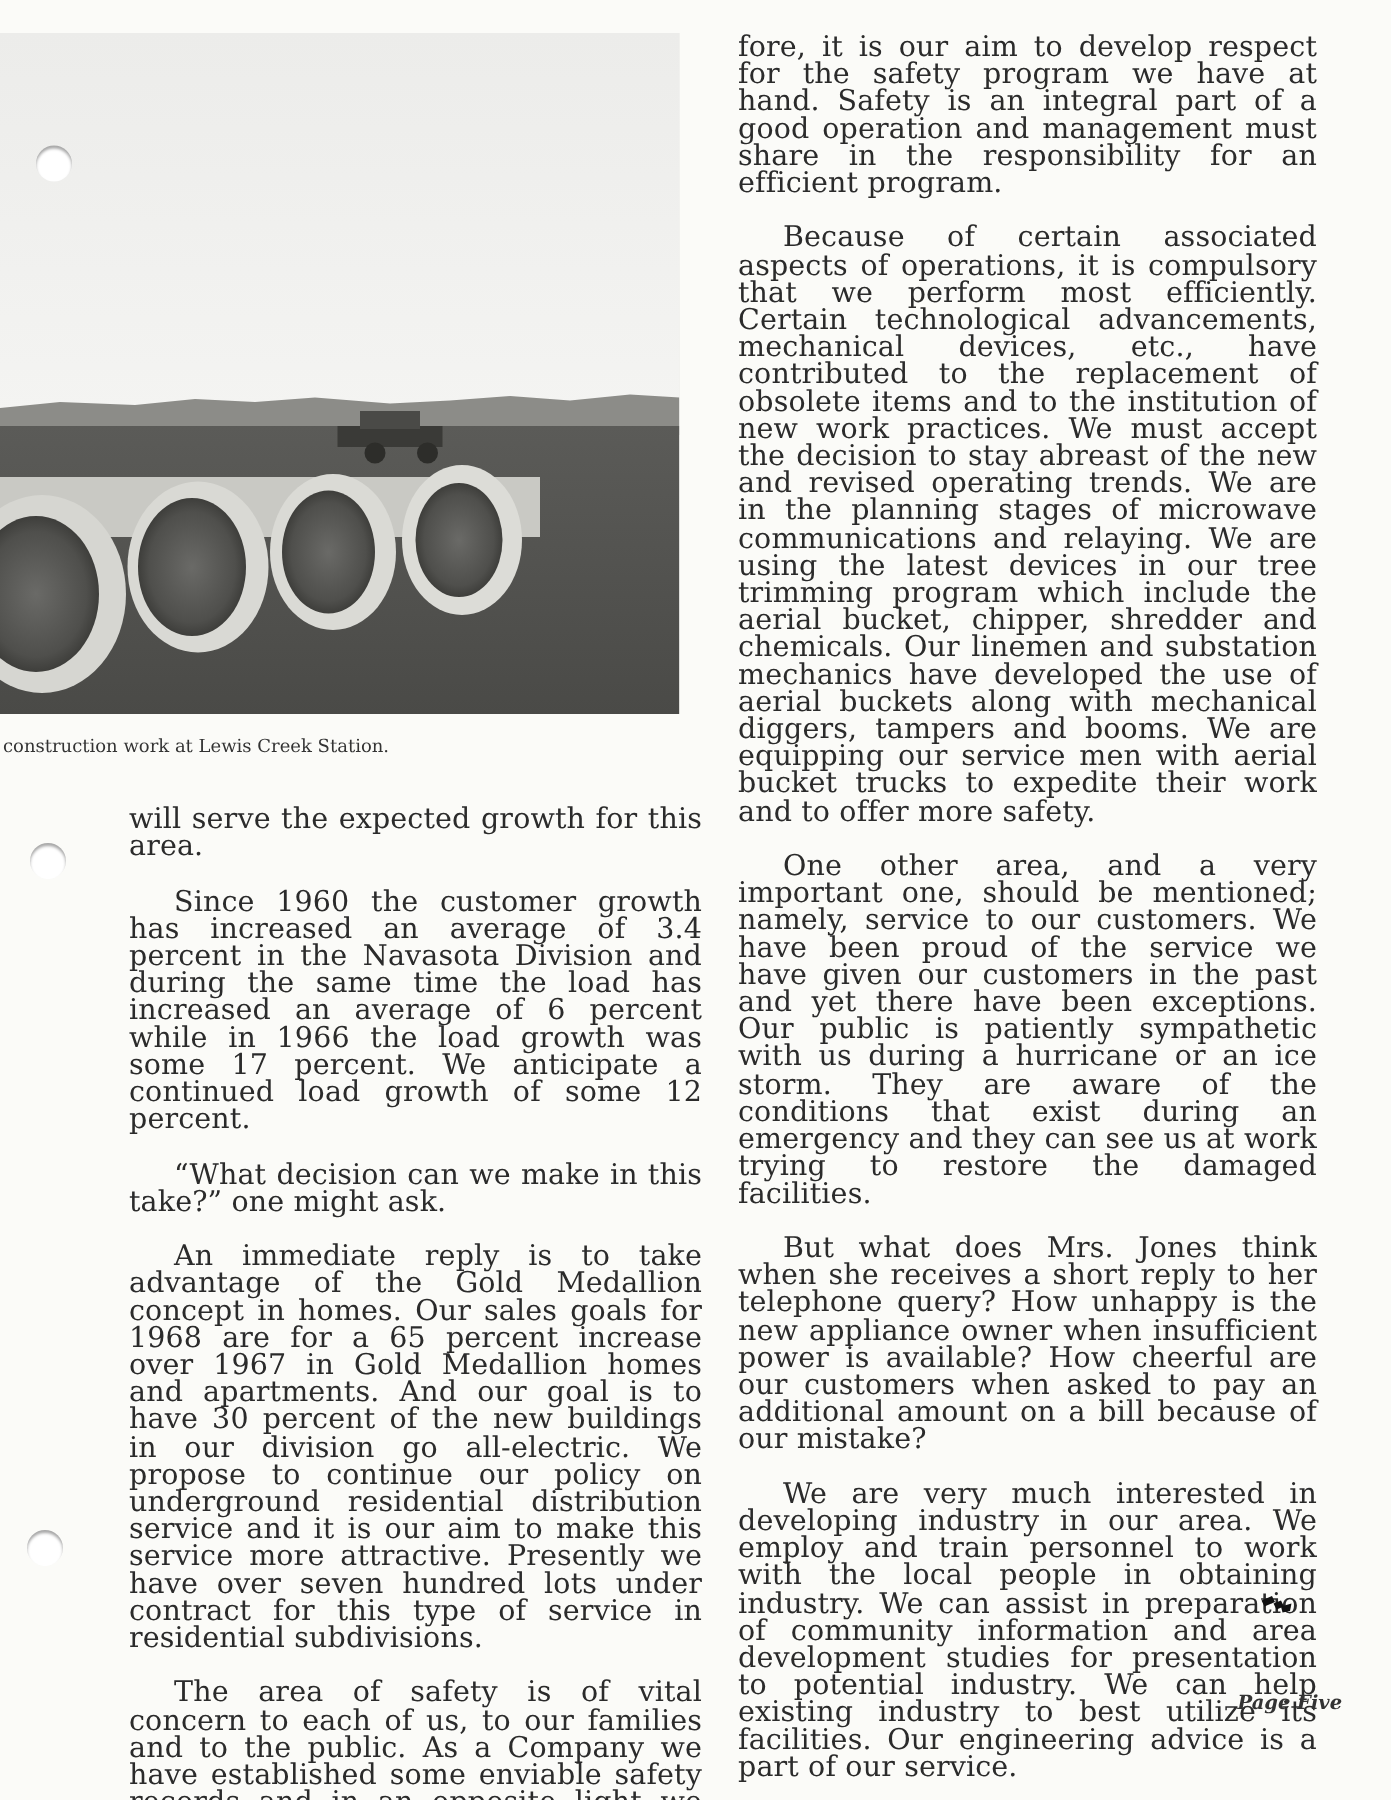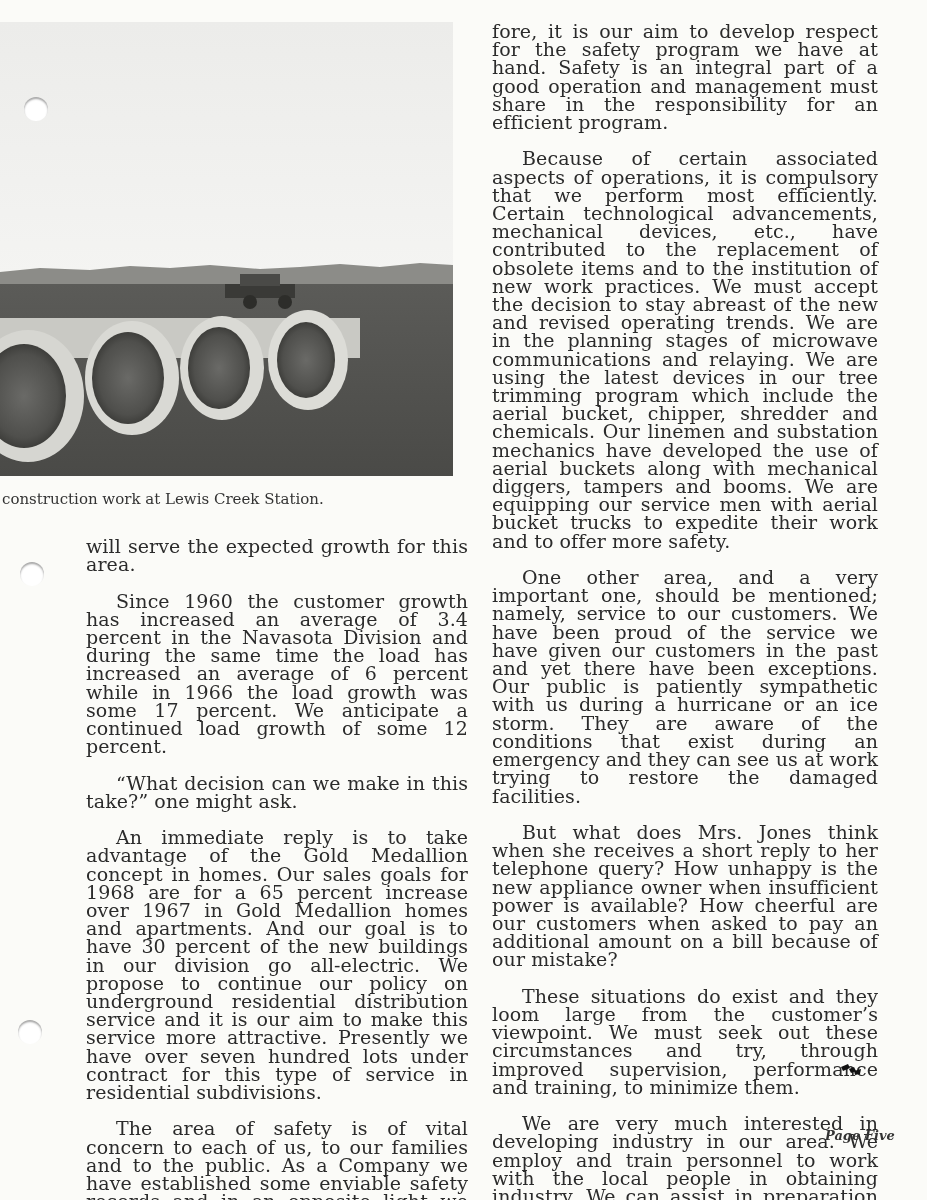--- a/index.html
+++ b/index.html
@@ -9,21 +9,21 @@
       font-family: "DejaVu Serif", "Liberation Serif", serif;
       color: #2b2b2b;
     }
     .photo {
       position: absolute; left: 0; top: 22px; width: 453px; height: 454px;
       overflow: hidden; background: #e9e9e6;
     }
     .photo svg { display: block; }
     .caption {
       position: absolute; left: 2px; top: 490px;
-      font-size: 15px; color: #333; white-space: nowrap;
+      font-size: 12px; color: #333; white-space: nowrap;
       font-family: "DejaVu Serif", serif;
     }
     .col {
       position: absolute; font-size: 19px; line-height: 18.2px;
       text-align: justify; letter-spacing: 0.1px;
     }
     .col p { margin: 0 0 18.2px 0; text-indent: 30px; }
     .col p.noindent { text-indent: 0; }
     .col-left { left: 86px; top: 537px; width: 382px; }
     .col-right { left: 492px; top: 22px; width: 386px; }
@@ -95,21 +95,20 @@
   <p>“What decision can we make in this take?” one might ask.</p>
   <p>An immediate reply is to take advantage of the Gold Medallion concept in homes. Our sales goals for 1968 are for a 65 percent increase over 1967 in Gold Medallion homes and apartments. And our goal is to have 30 percent of the new buildings in our division go all-electric. We propose to continue our policy on underground residential distribution service and it is our aim to make this service more attractive. Presently we have over seven hundred lots under contract for this type of service in residential subdivisions.</p>
   <p>The area of safety is of vital concern to each of us, to our families and to the public. As a Company we have established some enviable safety records and in an opposite light we have performed terribly. We develop a “too familiar” approach and grow complacent in observing the safe way; there-</p>
 </div>
 
 <div class="col col-right">
   <p class="noindent">fore, it is our aim to develop respect for the safety program we have at hand. Safety is an integral part of a good operation and management must share in the responsibility for an efficient program.</p>
   <p>Because of certain associated aspects of operations, it is compulsory that we perform most efficiently. Certain technological advancements, mechanical devices, etc., have contributed to the replacement of obsolete items and to the institution of new work practices. We must accept the decision to stay abreast of the new and revised operating trends. We are in the planning stages of microwave communications and relaying. We are using the latest devices in our tree trimming program which include the aerial bucket, chipper, shredder and chemicals. Our linemen and substation mechanics have developed the use of aerial buckets along with mechanical diggers, tampers and booms. We are equipping our service men with aerial bucket trucks to expedite their work and to offer more safety.</p>
   <p>One other area, and a very important one, should be mentioned; namely, service to our customers. We have been proud of the service we have given our customers in the past and yet there have been exceptions. Our public is patiently sympathetic with us during a hurricane or an ice storm. They are aware of the conditions that exist during an emergency and they can see us at work trying to restore the damaged facilities.</p>
   <p>But what does Mrs. Jones think when she receives a short reply to her telephone query? How unhappy is the new appliance owner when insufficient power is available? How cheerful are our customers when asked to pay an additional amount on a bill because of our mistake?</p>
-  <p>These situations do exist and they loom large from the customer’s viewpoint. We must seek out these circumstances and try, through improved supervision, performance and training, to minimize them.</p>
   <p>We are very much interested in developing industry in our area. We employ and train personnel to work with the local people in obtaining industry. We can assist in preparation of community information and area development studies for presentation to potential industry. We can help existing industry to best utilize its facilities. Our engineering advice is a part of our service.</p>
 </div>
 
 <div class="end-mark">
   <svg width="22" height="14" viewBox="0 0 22 14">
     <path d="M1 5 L8 2 L10 6 L3 9 Z" fill="#111"></path>
     <path d="M9 7 L14 5 L16 9 L11 11 Z" fill="#111"></path>
     <path d="M14 9 L21 7 L20 12 L15 13 Z" fill="#111"></path>
   </svg>
 </div>

